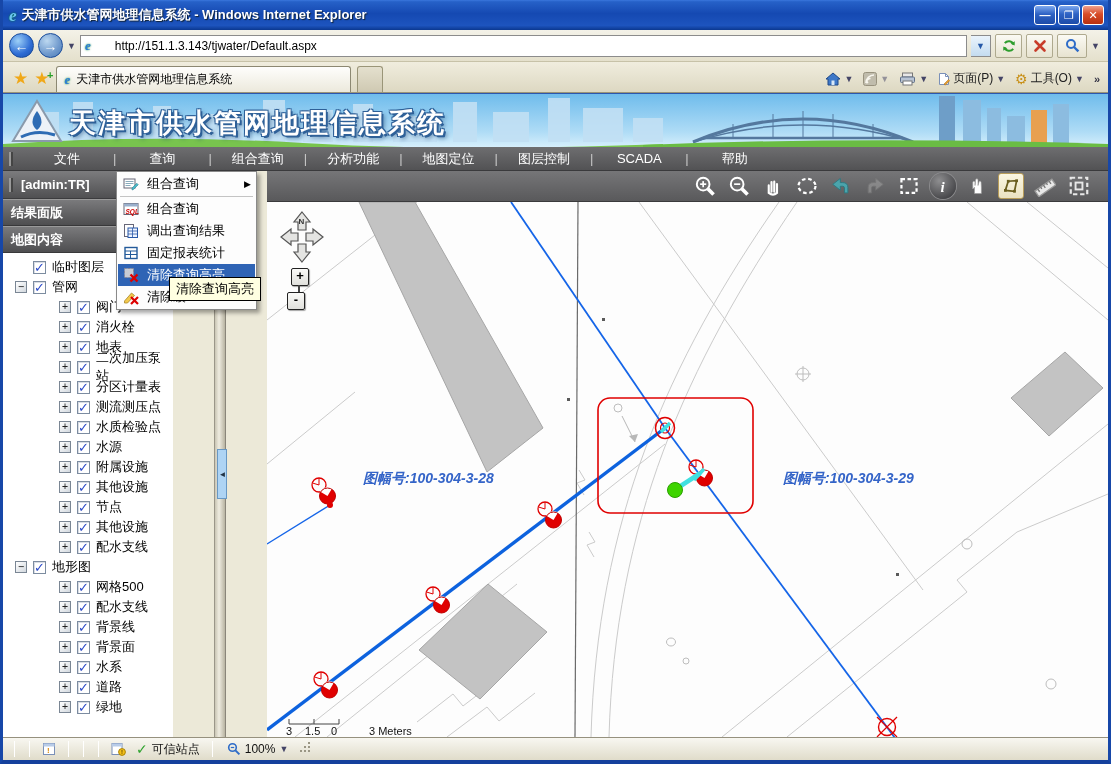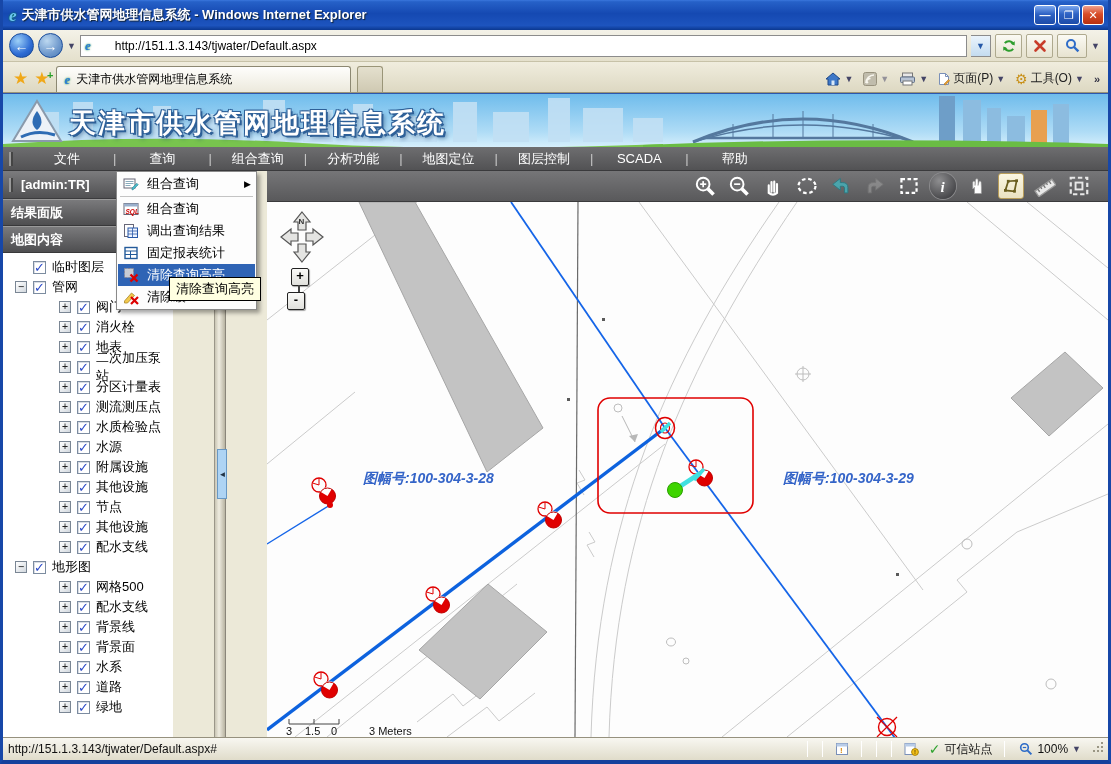--- a/index.html
+++ b/index.html
@@ -663,21 +663,20 @@
           </svg>
         </div>
         <div class="zoom-btn zoom-plus">+</div>
         <div class="zoom-link"></div>
         <div class="zoom-btn zoom-minus">-</div>
       </div>
     </div>
   </div>
 
   <div class="statusbar">
-    <span class="sb-url">http://151.1.3.143/tjwater/Default.aspx#</span>
     <span class="sb-sep"></span>
       <span class="sb-sep"></span>
     <span class="sb-pane">
       <svg width="14" height="14" viewBox="0 0 14 14">
         <rect x="1.5" y="1.5" width="11" height="11" fill="#FFF" stroke="#7A90B8"></rect>
         <rect x="1.5" y="1.5" width="11" height="3" fill="#B8CCE8"></rect>
         <text x="5" y="11" font-size="8" font-weight="bold" fill="#D88A10">!</text>
       </svg>
     </span>
     <span class="sb-sep"></span>

